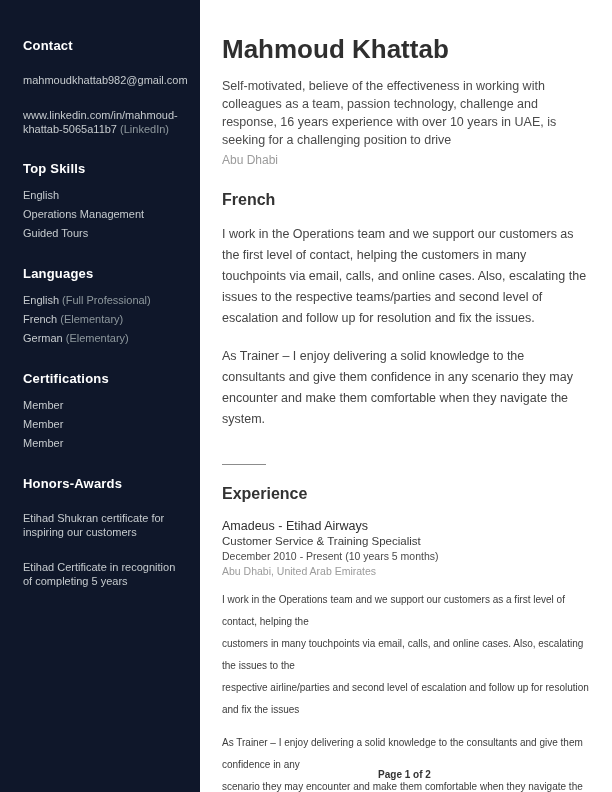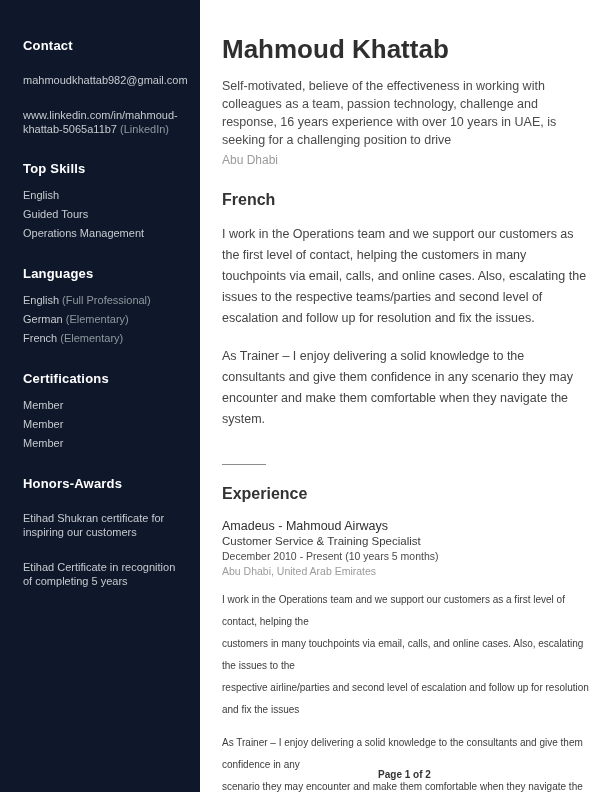--- a/index.html
+++ b/index.html
@@ -136,34 +136,34 @@
       <div class="sb-heading">Contact</div>
       <div class="sb-item spaced">mahmoudkhattab982@gmail.com</div>
       <div class="sb-item spaced" style="">
         <span class="sb-link">www.linkedin.com/in/mahmoud-khattab-5065a11b7</span><span class="sb-dim"> (LinkedIn)</span>
       </div>
     </div>
 
     <div class="sb-section">
       <div class="sb-heading">Top Skills</div>
       <div class="sb-item">English</div>
+      <div class="sb-item">Operations Management</div>
       <div class="sb-item">Guided Tours</div>
-      <div class="sb-item">Operations Management</div>
     </div>
 
     <div class="sb-section">
       <div class="sb-heading">Languages</div>
       <div class="sb-item">
         <span>English</span><span class="sb-dim lang-level">(Full Professional)</span>
       </div>
       <div class="sb-item">
+        <span>French</span><span class="sb-dim lang-level">(Elementary)</span>
+      </div>
+      <div class="sb-item">
         <span>German</span><span class="sb-dim lang-level">(Elementary)</span>
-      </div>
-      <div class="sb-item">
-        <span>French</span><span class="sb-dim lang-level">(Elementary)</span>
       </div>
     </div>
 
     <div class="sb-section">
       <div class="sb-heading">Certifications</div>
       <div class="sb-item">Member</div>
       <div class="sb-item">Member</div>
       <div class="sb-item">Member</div>
     </div>
 
@@ -186,21 +186,21 @@
       <p class="summary-para">I work in the Operations team and we support our customers as the first level of contact, helping the customers in many touchpoints via email, calls, and online cases. Also, escalating the issues to the respective teams/parties and second level of escalation and follow up for resolution and fix the issues.</p>
       <p class="summary-para">As Trainer – I enjoy delivering a solid knowledge to the consultants and give them confidence in any scenario they may encounter and make them comfortable when they navigate the system.</p>
     </div>
 
     <hr class="divider">
 
     <div>
       <div class="section-heading">Experience</div>
 
       <div>
-        <div class="exp-company">Amadeus - Mahmoud Airways</div>
+        <div class="exp-company">Amadeus - Etihad Airways</div>
         <div class="exp-title">Customer Service &amp; Training Specialist</div>
         <div class="exp-dates">December 2010 - Present (10 years 5 months)</div>
         <div class="exp-loc">Abu Dhabi, United Arab Emirates</div>
 
         <div class="exp-para">
           <div class="exp-line">I work in the Operations team and we support our customers as a first level of contact, helping the</div>
           <div class="exp-line">customers in many touchpoints via email, calls, and online cases. Also, escalating the issues to the</div>
           <div class="exp-line">respective airline/parties and second level of escalation and follow up for resolution and fix the issues</div>
         </div>
 

